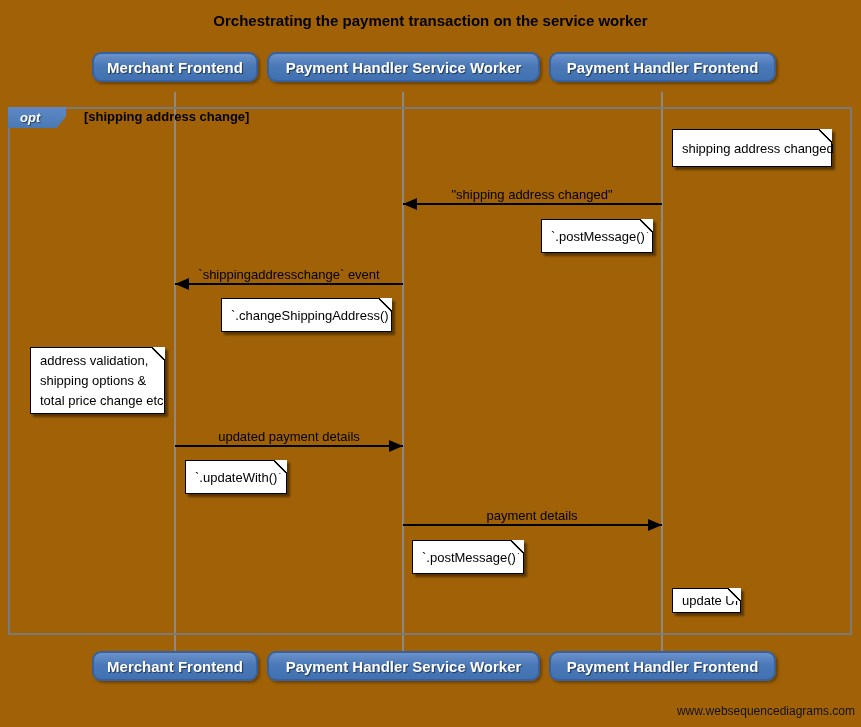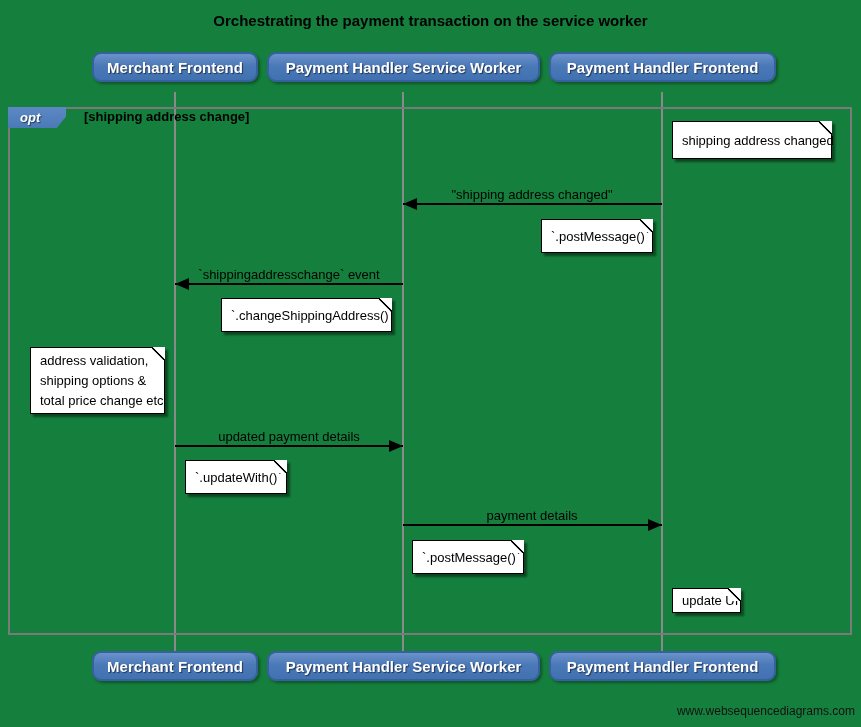--- a/index.html
+++ b/index.html
@@ -1,17 +1,17 @@
 <!DOCTYPE html>
 <html><head>
 <meta charset="utf-8">
 <style>
   html,body{margin:0;padding:0;background:#fff;}
   .canvas{
-    position:relative;width:861px;height:727px;background:#15803d;overflow:hidden;
+    position:relative;width:861px;height:727px;background:#a16207;overflow:hidden;
     font-family:"Liberation Sans",sans-serif;color:#000;
   }
   .title{
     position:absolute;top:12px;left:0;width:100%;text-align:center;
     font-size:15px;font-weight:bold;letter-spacing:0;
   }
   
   .actor{
     position:absolute;height:30px;box-sizing:border-box;
     background:linear-gradient(#6b92ca,#4b79b8 45%,#4171b1);
@@ -90,21 +90,21 @@
   <div class="actor" style="left:92px;top:52px;width:166px">
     <span>Merchant Frontend</span>
   </div>
   <div class="actor" style="left:267px;top:52px;width:273px">
     <span>Payment Handler Service Worker</span>
   </div>
   <div class="actor" style="left:549px;top:52px;width:227px">
     <span>Payment Handler Frontend</span>
   </div>
 
-  <div class="note" style="left:672px;top:121px;width:160px;height:38px">
+  <div class="note" style="left:672px;top:129px;width:160px;height:38px">
     <span>shipping address changed</span>
   </div>
 
   <div class="msg-label" style="left:532px;top:187px">"shipping address changed"</div>
   <div class="msg-line" style="left:403px;top:203px;width:259px"></div>
   <div class="head-left" style="left:403px;top:198px"></div>
 
   <div class="note" style="left:541px;top:219px;width:112px;height:34px">
     <span>`.postMessage()`</span>
   </div>

